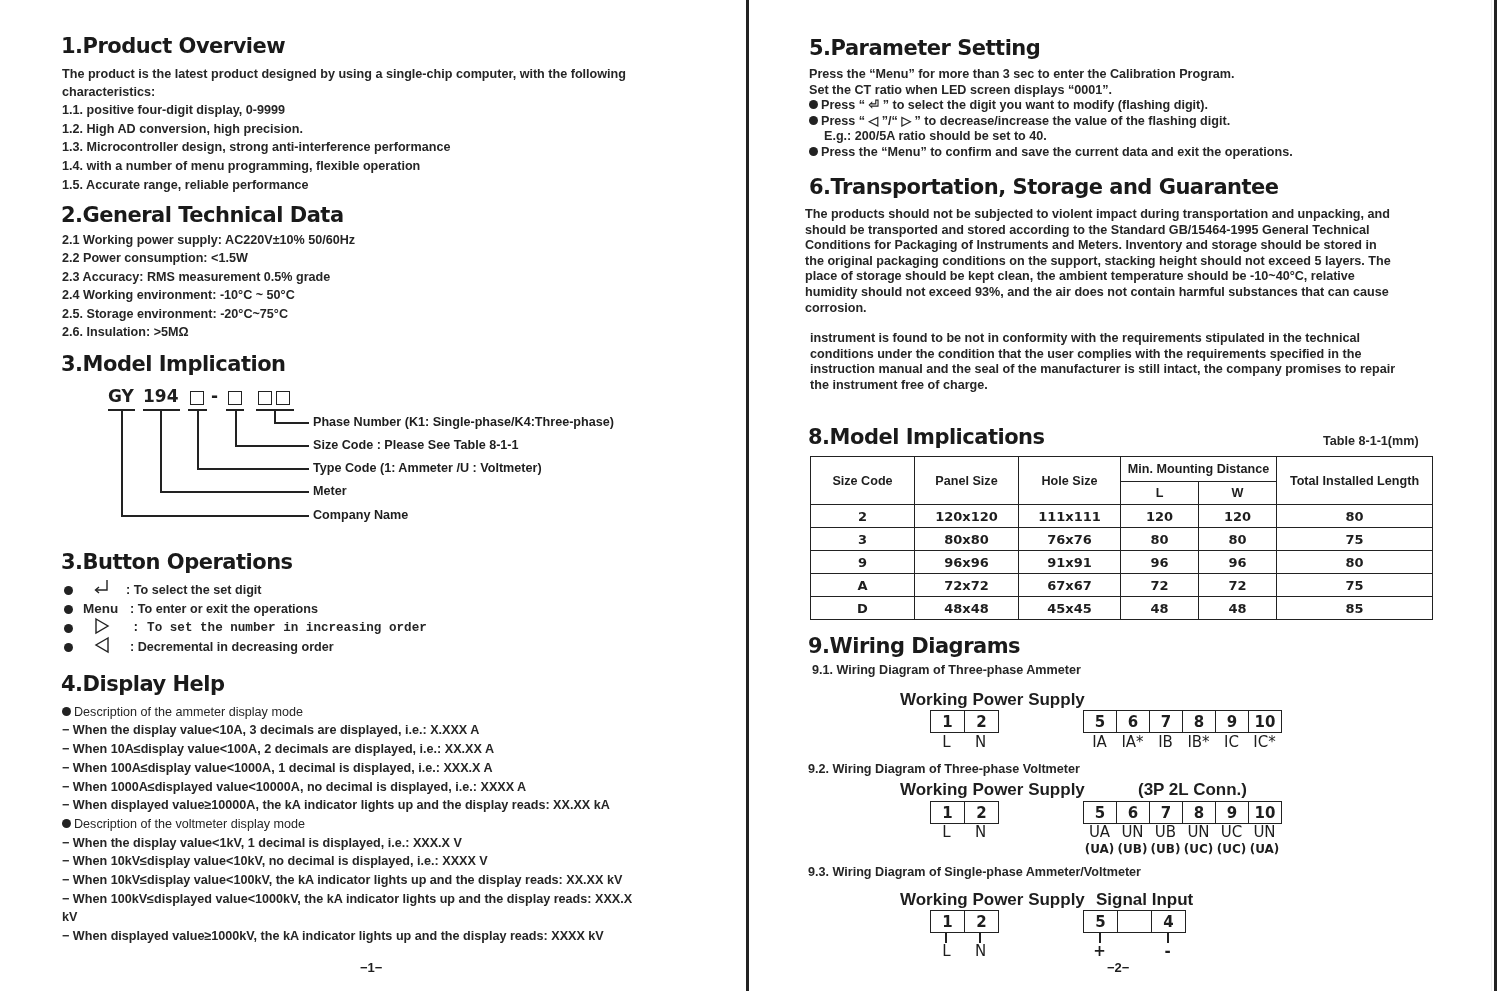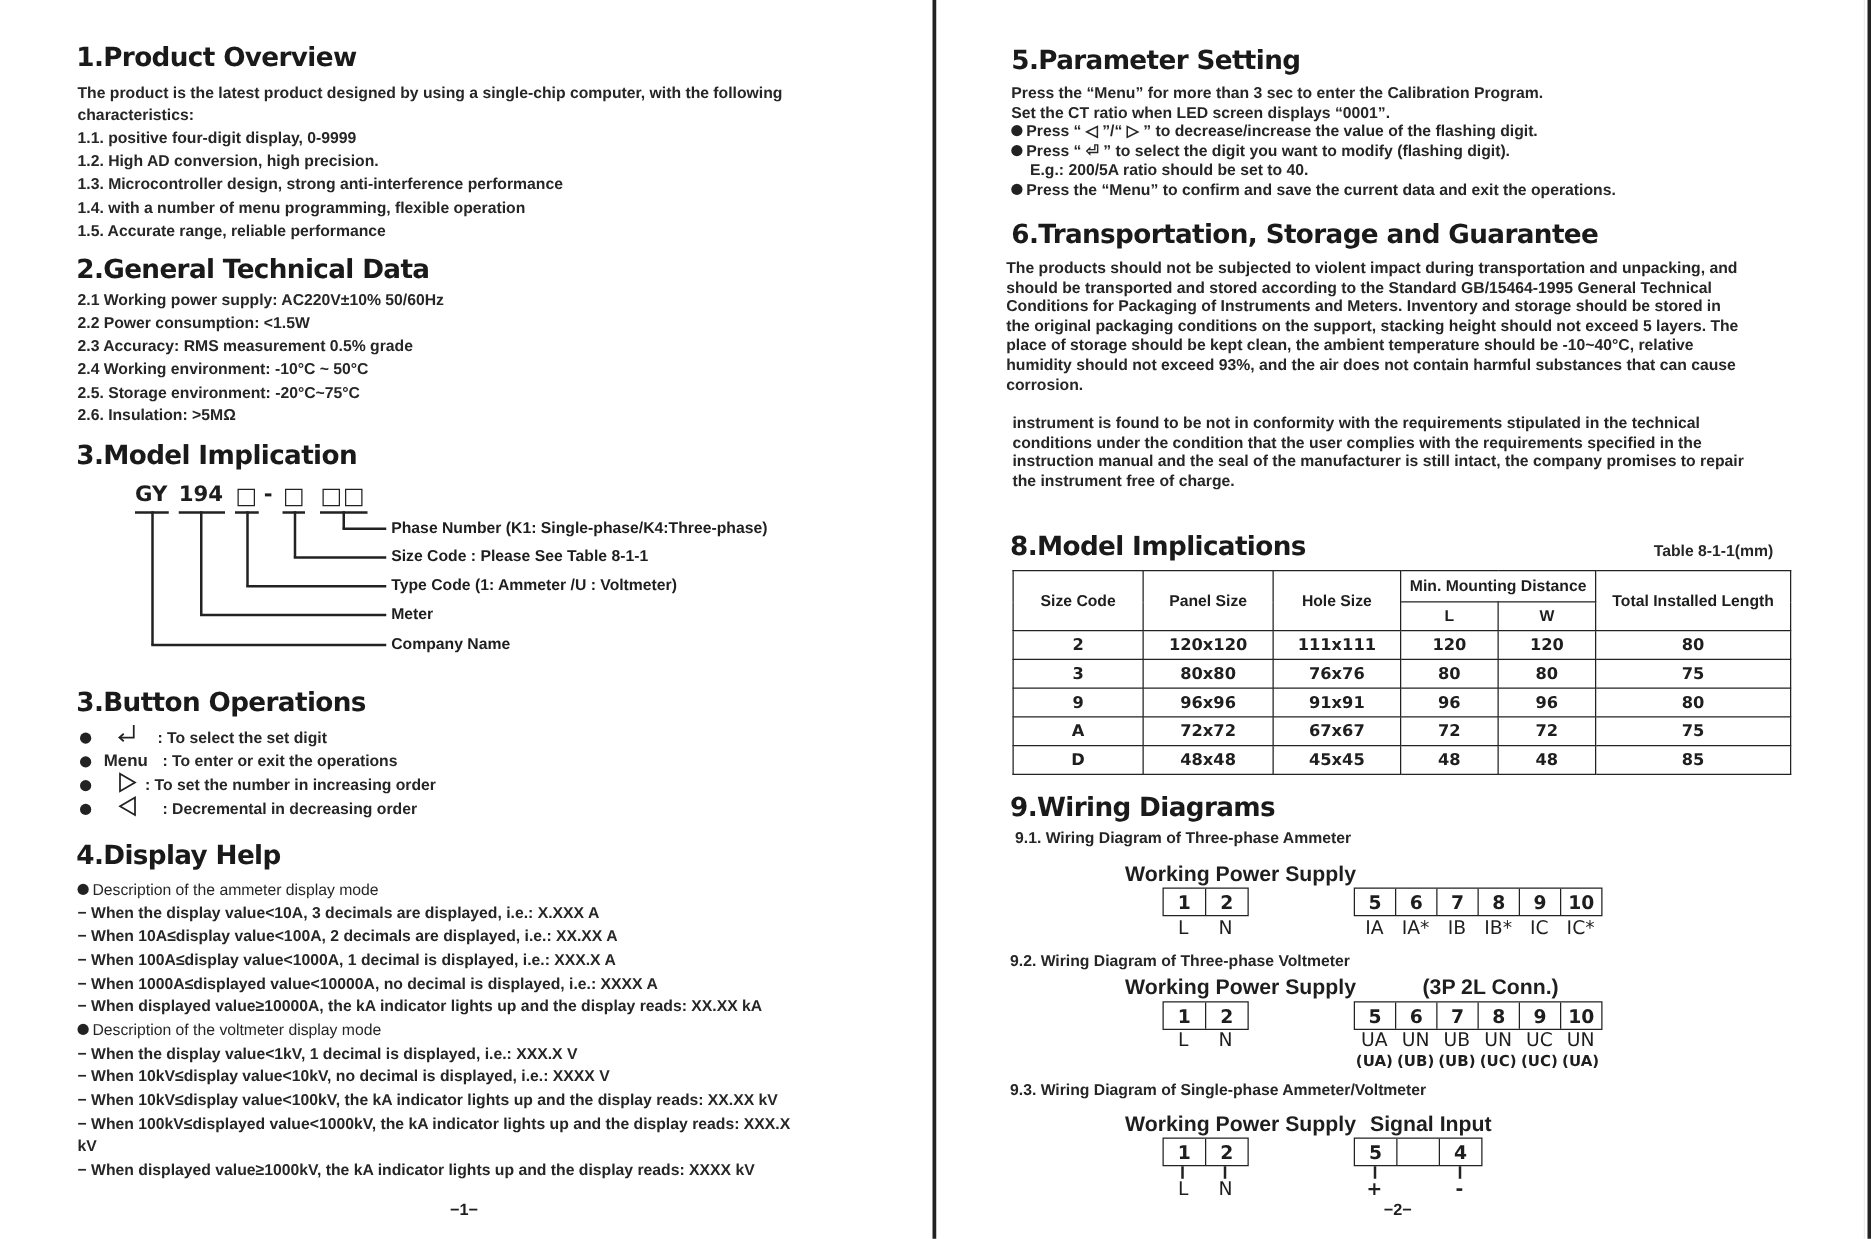--- a/index.html
+++ b/index.html
@@ -116,21 +116,21 @@
     <span class="bdot" style="left:64px;top:605px;"></span>
     <span class="t" style="left:83px;top:600px;font-size:13.5px;">Menu</span>
     <span class="t" style="left:130px;top:600px;">: To enter or exit the operations</span>
 
     <span class="bdot" style="left:64px;top:624px;"></span>
     <span class="bicon" style="left:93px;top:617px;">
       <svg width="18" height="18">
           <path d="M3 2 L15 9 L3 16 Z" fill="none" stroke="#222" stroke-width="1.4"></path>
         </svg>
     </span>
-    <span class="t" style="left:116px;top:619px;">: To set the number in increasing order</span>
+    <span class="t" style="left:132px;top:619px;font-family:Liberation Mono, monospace;">: To set the number in increasing order</span>
 
     <span class="bdot" style="left:64px;top:643px;"></span>
     <span class="bicon" style="left:93px;top:636px;">
       <svg width="18" height="18">
           <path d="M15 2 L3 9 L15 16 Z" fill="none" stroke="#222" stroke-width="1.4"></path>
         </svg>
     </span>
     <span class="t" style="left:130px;top:638px;">: Decremental in decreasing order</span>
   </div>
 
@@ -151,22 +151,22 @@
 
   <span class="pgnum" style="left:360px;top:960px;">−1−</span>
 </div>
 
 <div class="page" id="p2">
 
   <h2 style="left:60px;top:36px;">5.Parameter Setting</h2>
   <div class="para" style="left:60px;top:67px;">
     <span class="ln">Press the “Menu” for more than 3 sec to enter the Calibration Program.</span>
     <span class="ln">Set the CT ratio when LED screen displays “0001”.</span>
+    <span class="ln bullet">Press “ ⏎ ” to select the digit you want to modify (flashing digit).</span>
     <span class="ln bullet">Press “ ◁ ”/“  ▷ ” to decrease/increase the value of the flashing digit.</span>
-    <span class="ln bullet">Press “ ⏎ ” to select the digit you want to modify (flashing digit).</span>
     <span class="ln" style="padding-left:15px;">E.g.: 200/5A ratio should be set to 40.</span>
     <span class="ln bullet">Press the “Menu” to confirm and save the current data and exit the operations.</span>
   </div>
 
   <h2 style="left:60px;top:175px;">6.Transportation, Storage and Guarantee</h2>
   <div class="para" style="left:56px;top:207px;">
     <span class="ln">The products should not be subjected to violent impact during transportation and unpacking, and</span>
     <span class="ln">should be transported and stored according to the Standard GB/15464-1995 General Technical</span>
     <span class="ln">Conditions for Packaging of Instruments and Meters. Inventory and storage should be stored in</span>
     <span class="ln">the original packaging conditions on the support, stacking height should not exceed 5 layers. The</span>

